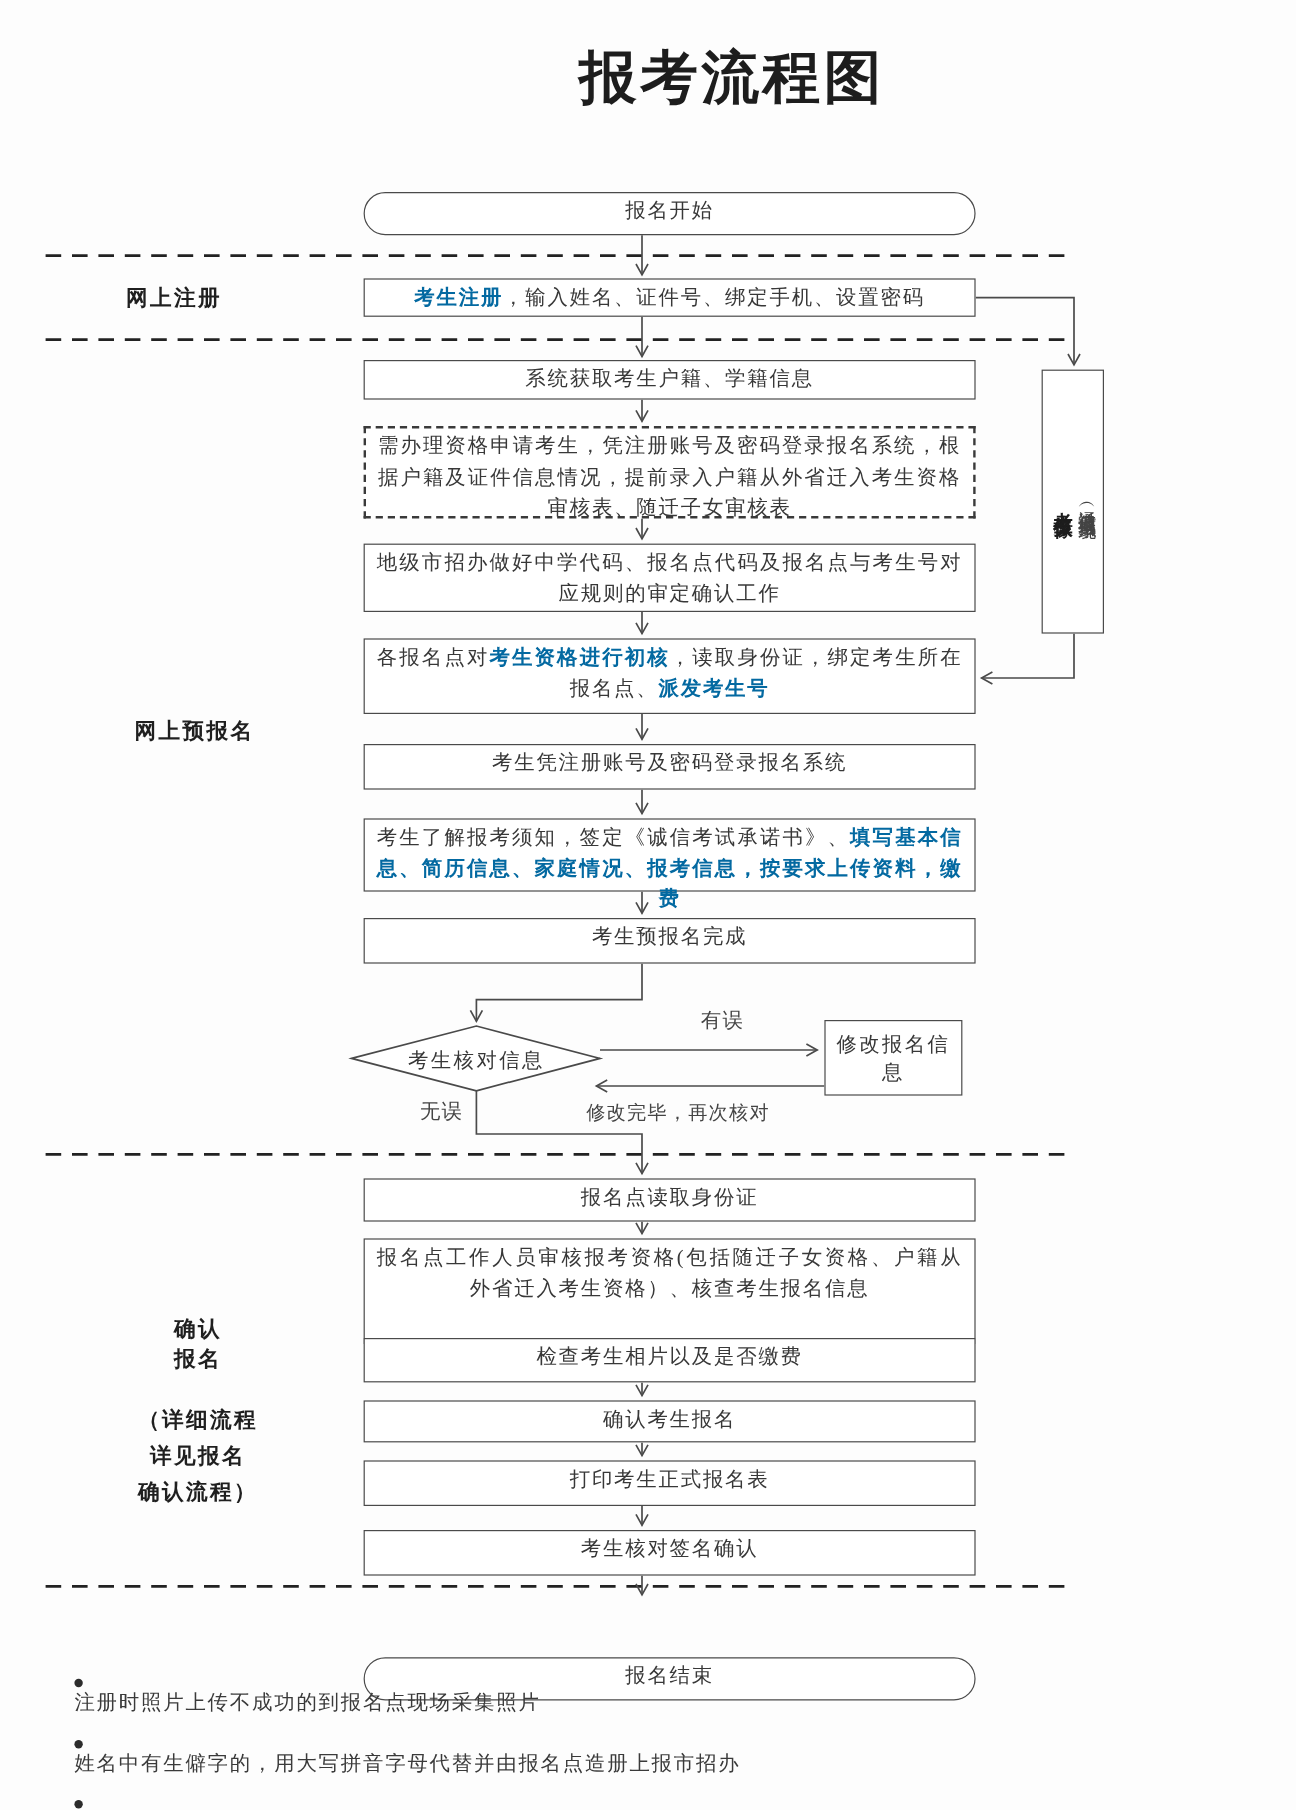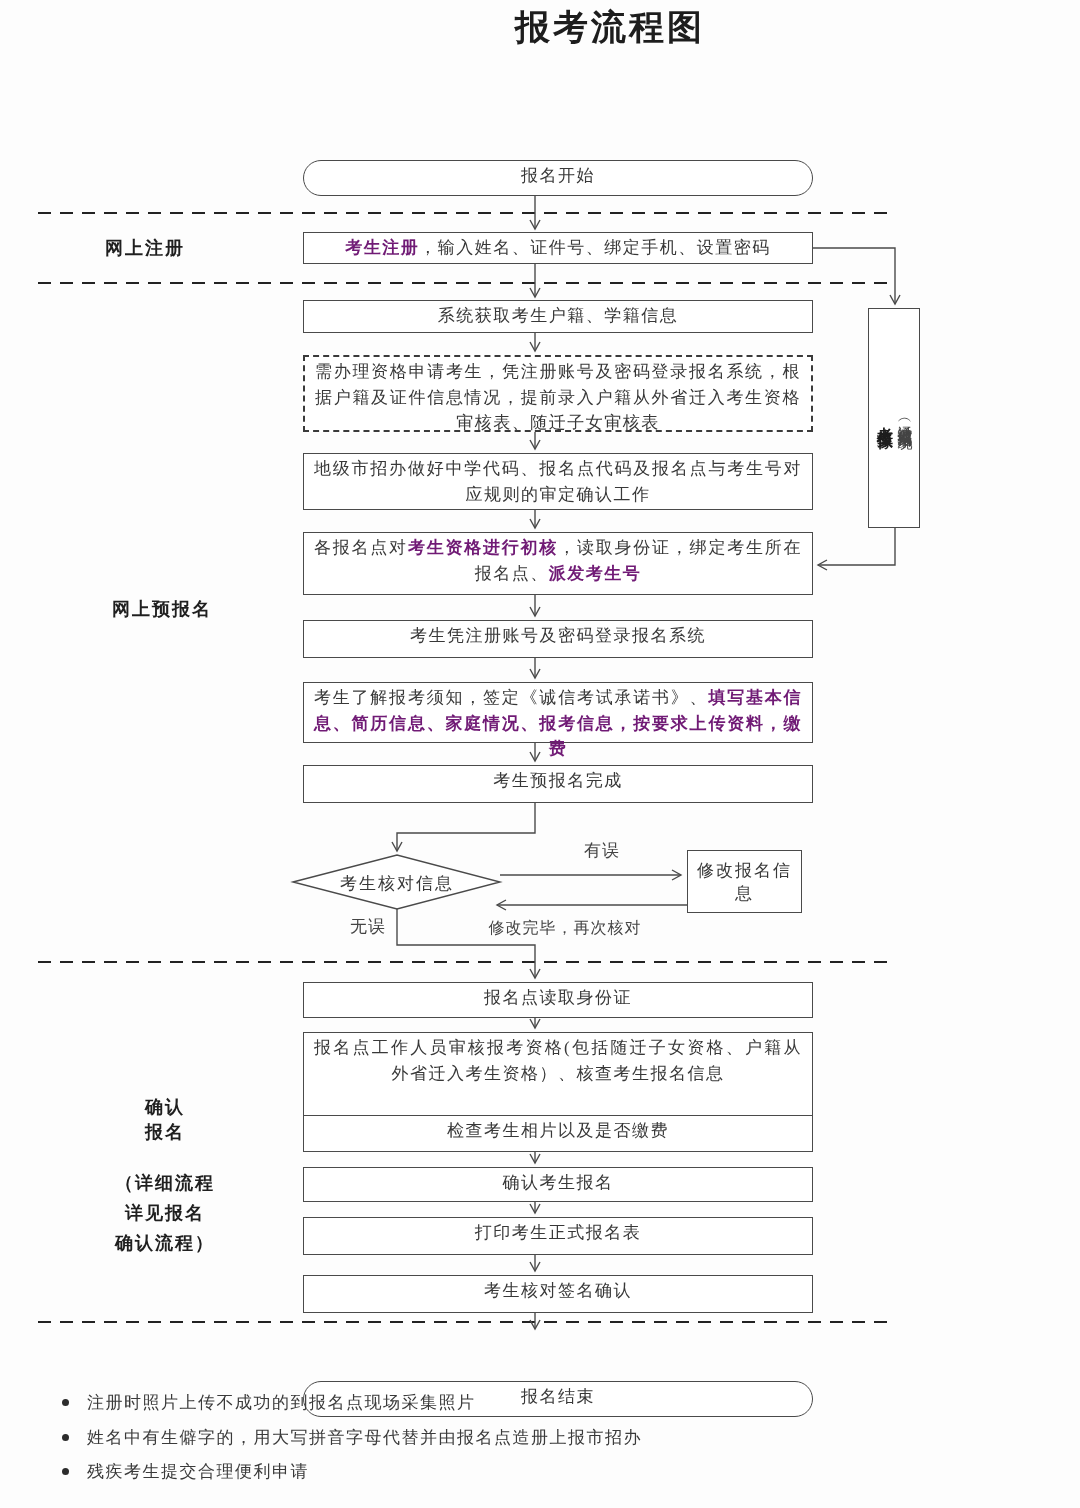--- a/index.html
+++ b/index.html
@@ -1,49 +1,49 @@
 <!DOCTYPE html>
 <html><head>
 <meta charset="utf-8">
 <style>
   html,body{margin:0;padding:0;background:#fdfdfd;}
   body{width:1080px;height:1508px;position:relative;overflow:hidden;
        font-family:"Liberation Serif","DejaVu Serif",serif;color:#383838;}
   .canvas{position:absolute;inset:0;}
   svg.lines{position:absolute;left:0;top:0;pointer-events:none;}
-  .title{position:absolute;left:610px;top:4px;transform:translateX(-50%);
-         font-size:35px;font-weight:bold;letter-spacing:3px;color:#1d1d1d;white-space:nowrap;margin:0;}
+  .title{position:absolute;left:610px;top:33px;transform:translateX(-50%);
+         font-size:48px;font-weight:bold;letter-spacing:3px;color:#1d1d1d;white-space:nowrap;margin:0;}
   .node{position:absolute;left:303px;width:510px;box-sizing:border-box;
         border:1.5px solid #4a4a4a;background:#fff;
         display:flex;align-items:flex-start;justify-content:center;
         font-size:17px;letter-spacing:1.5px;line-height:1.5;color:#383838;
         padding:2px 10px;text-align:center;}
   .node .inner{width:100%;}
   .node.multi .inner{text-align:justify;text-align-last:center;line-height:1.5;}
   .oval{border-radius:20px;}
   .dashedbox{border:2px dashed #3a3a3a;}
-  b{color:#701a75;}
+  b{color:#0369a1;}
   .side-label{position:absolute;font-weight:bold;font-size:18px;letter-spacing:2px;
               color:#1f1f1f;text-align:center;white-space:pre-line;}
   .edge-label{position:absolute;font-size:17px;letter-spacing:1px;color:#444;
               white-space:nowrap;transform:translate(-50%,-50%);}
   .diamond-label{position:absolute;left:297px;top:872px;width:200px;text-align:center;
                  font-size:17px;letter-spacing:2px;color:#383838;}
   .modify-box{position:absolute;left:687px;top:850px;width:115px;height:63px;box-sizing:border-box;
               border:1.5px solid #4a4a4a;background:#fff;display:flex;align-items:center;
               justify-content:center;font-size:17px;letter-spacing:2px;text-align:center;}
   .vbox{position:absolute;left:868px;top:308px;width:52px;height:220px;box-sizing:border-box;
         border:1.5px solid #4a4a4a;background:#fff;display:flex;flex-direction:row;
         align-items:center;justify-content:center;}
   .vlabel{writing-mode:vertical-rl;font-weight:bold;font-size:16px;letter-spacing:2px;color:#1d1d1d;}
   .vparen{writing-mode:vertical-rl;font-size:15px;letter-spacing:1px;color:#444;
           max-height:214px;display:block;}
   .footnotes{position:absolute;left:62px;top:1390px;margin:0;padding:0;list-style:none;width:700px;}
   .footnotes li{display:flex;align-items:flex-start;margin-bottom:9px;
-                font-size:17px;letter-spacing:1.5px;color:#3a3a3a;line-height:1.5;}
+                font-size:17px;letter-spacing:1.5px;color:#3a3a3a;line-height:1.5;flex-direction:column;}
   .bullet{flex:0 0 auto;width:7px;height:7px;border-radius:50%;background:#2c2c2c;
           margin:9px 18px 0 0;}
 </style>
 </head>
 <body>
 
 <div class="canvas">
 
   <svg class="lines" width="1080" height="1508" viewBox="0 0 1080 1508">
     <defs>

